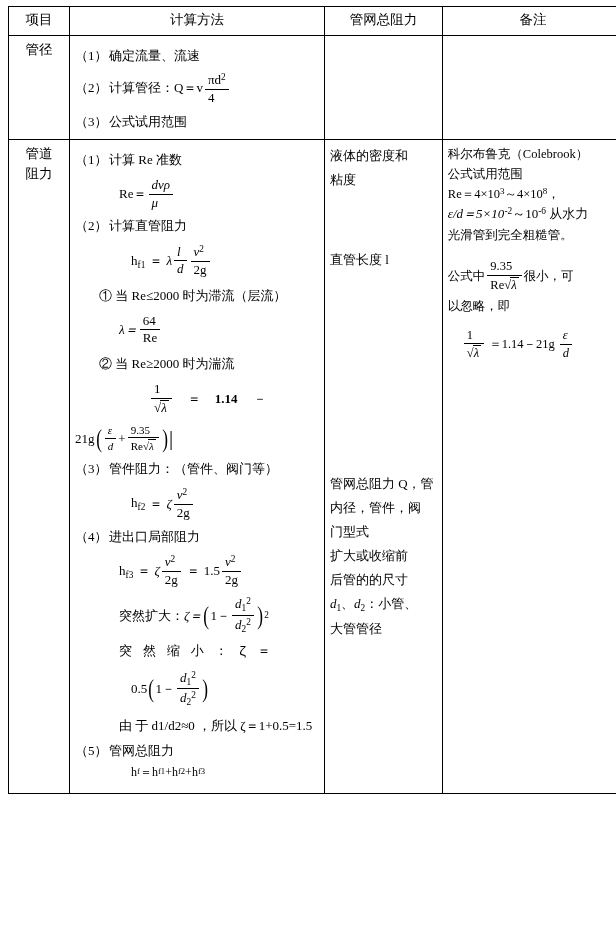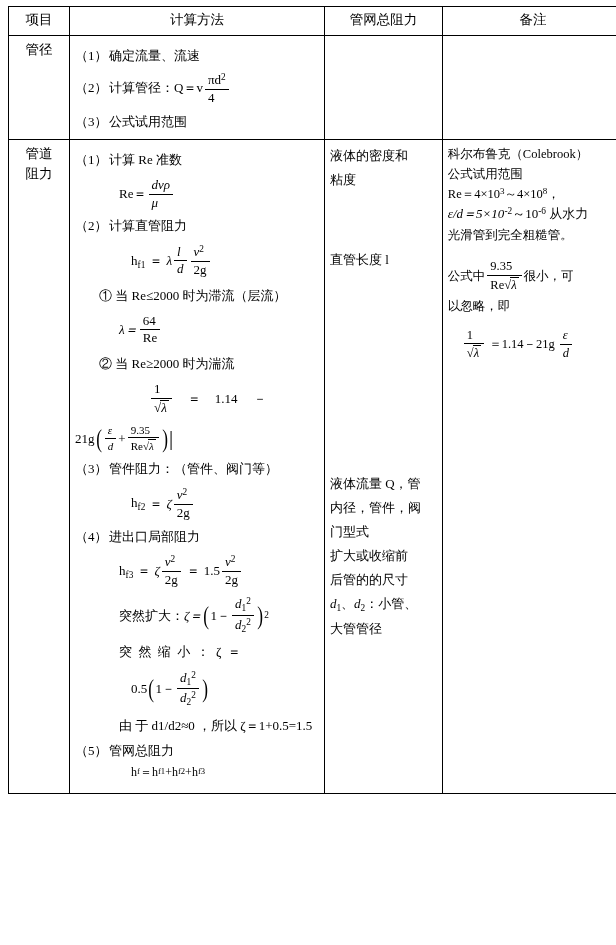--- a/index.html
+++ b/index.html
@@ -117,21 +117,21 @@
   }
 
   .paren {
     display: inline-block;
     font-size: 1.9em;
     line-height: 0.7;
     vertical-align: middle;
     font-weight: 300;
     transform: scaleX(0.7);
   }
-  .spaced { letter-spacing: 0.12em; }
+  .spaced { letter-spacing: 0.12em; font-family: Liberation Mono, monospace; }
   .tiny { font-size: 13px; }
   .mid { font-size: 12px; }
 </style>
 </head>
 <body>
 
 <div class="sheet">
   <table class="doc">
     <colgroup>
       <col class="col-item">
@@ -225,21 +225,21 @@
           <div class="sub">
             <span>②</span>
             <span>当 Re≥2000 时为湍流</span>
           </div>
           <div class="eqline eq-i4" style="justify-content:flex-start;">
             <span class="frac">
               <span class="nu">1</span>
               <span class="de">√<span class="sqrt it">λ</span></span>
             </span>
             <span style="margin:0 14px;">＝</span>
-            <span style="margin-right:16px;">1.14</span>
+            <span style="margin-right:16px;font-weight:bold;">1.14</span>
             <span>－</span>
           </div>
           <div class="eqline small" style="margin-left:0;">
             <span>21g</span>
             <span class="paren">(</span>
             <span class="frac it">
               <span class="nu">ε</span>
               <span class="de">d</span>
             </span>
             <span>+</span>
@@ -331,21 +331,21 @@
               <span class="sub-s">f3</span>
           </div>
         </td>
 
         <td class="cell-cond">
           <div>液体的密度和</div>
           <div>粘度</div>
           <div style="height:56px;"></div>
           <div>直管长度 l</div>
           <div style="height:200px;"></div>
-          <div>液体流量 Q，管</div>
+          <div>管网总阻力 Q，管</div>
           <div>内径，管件，阀</div>
           <div>门型式</div>
           <div>扩大或收缩前</div>
           <div>后管的的尺寸</div>
           <div>
             <span class="it">d</span><span class="sub-s">1</span><span>、</span><span class="it">d</span><span class="sub-s">2</span><span>：小管、</span>
           </div>
           <div>大管管径</div>
         </td>
 

